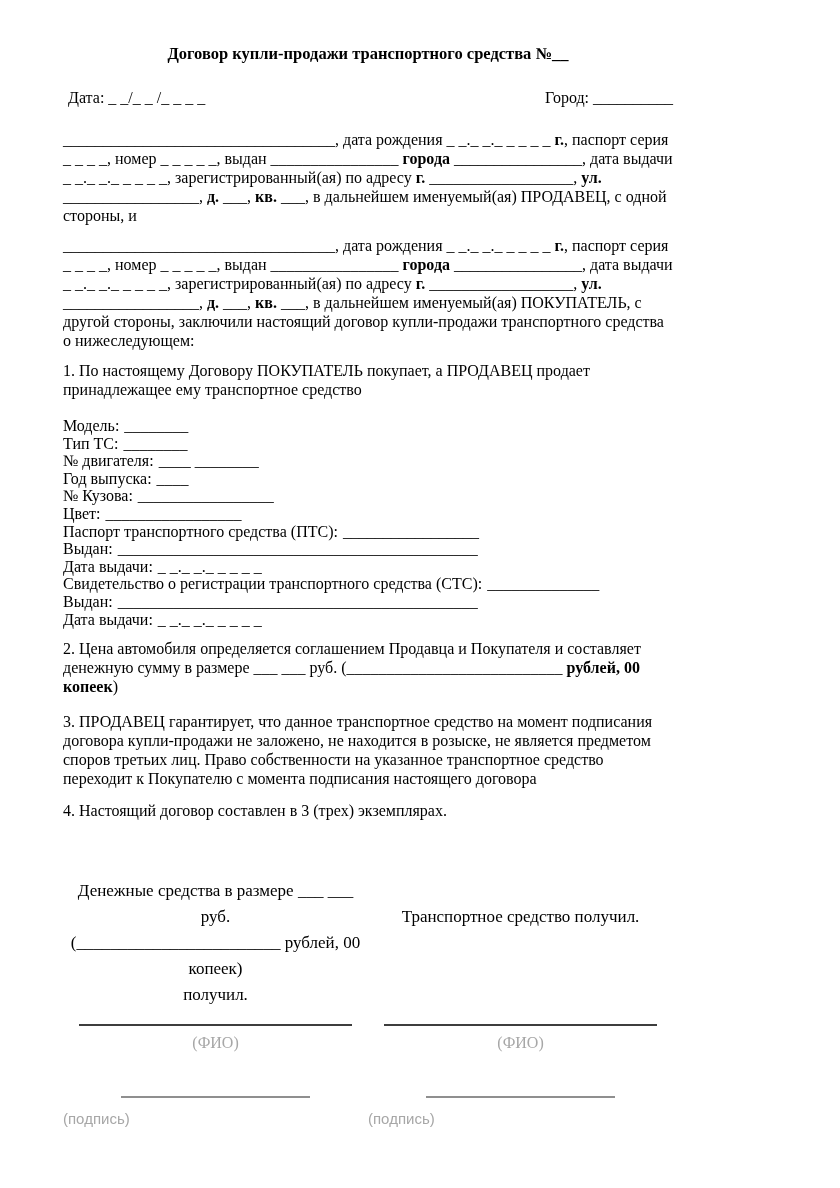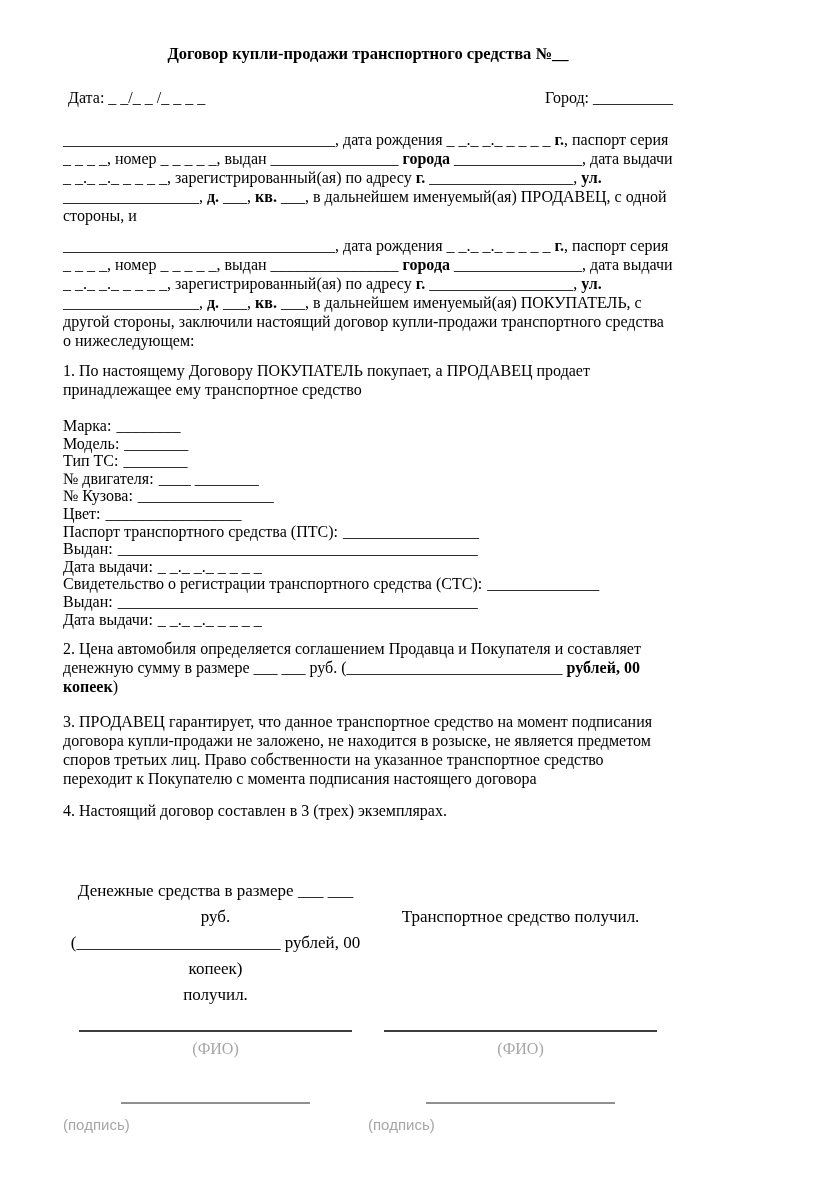--- a/index.html
+++ b/index.html
@@ -37,21 +37,21 @@
   .field-row { line-height: 17.6px; white-space: nowrap; }
   .field-row .field-blank { margin-left: 5px; }
   .clause-price { margin-bottom: 16px; }
   .clause-3 { margin-bottom: 13px; }
   .clause-4 { margin-bottom: 58px; }
 
   .signing-row {
     display: flex;
     font-size: 17px;
     line-height: 26px;
-    margin-bottom: 22px;
+    margin-bottom: 16px;
   }
   .signing-col { flex: 1; text-align: center; }
   .signing-col.right-col { padding-top: 26px; }
 
   .sig-row { display: flex; }
   .sig-col { flex: 1; }
   .fio-line {
     width: 273px; height: 0;
     border-top: 2px solid #3d3d3d;
     margin: 0 auto;
@@ -93,24 +93,24 @@
     </div>
   </div>
 
   <p class="para"><span>__________________________________</span><span>, дата рождения _ _._ _._ _ _ _ _ </span><b>г.</b><span>, паспорт серия _ _ _ _, номер _ _ _ _ _, выдан </span><span>________________ </span><b>города</b><span> ________________</span><span>, дата выдачи _ _._ _._ _ _ _ _, зарегистрированный(ая) по адресу </span><b>г.</b><span> __________________, </span><b>ул.</b><span> _________________, </span><b>д.</b><span> ___, </span><b>кв.</b><span> ___, в дальнейшем именуемый(ая) ПРОДАВЕЦ, с одной стороны, и</span></p>
 
   <p class="para"><span>__________________________________</span><span>, дата рождения _ _._ _._ _ _ _ _ </span><b>г.</b><span>, паспорт серия _ _ _ _, номер _ _ _ _ _, выдан </span><span>________________ </span><b>города</b><span> ________________</span><span>, дата выдачи _ _._ _._ _ _ _ _, зарегистрированный(ая) по адресу </span><b>г.</b><span> __________________, </span><b>ул.</b><span> _________________, </span><b>д.</b><span> ___, </span><b>кв.</b><span> ___, в дальнейшем именуемый(ая) ПОКУПАТЕЛЬ, с другой стороны, заключили настоящий договор купли-продажи транспортного средства о нижеследующем:</span></p>
 
   <p class="para clause-1">1. По настоящему Договору ПОКУПАТЕЛЬ покупает, а ПРОДАВЕЦ продает принадлежащее ему транспортное средство</p>
 
   <div class="fields-list">
-    <div class="field-row"><span>Марка:</span><span class="field-blank">________</span></div>
     <div class="field-row"><span>Модель:</span><span class="field-blank">________</span></div>
     <div class="field-row"><span>Тип ТС:</span><span class="field-blank">________</span></div>
     <div class="field-row"><span>№ двигателя:</span><span class="field-blank">____ ________</span></div>
+    <div class="field-row"><span>Год выпуска:</span><span class="field-blank">____</span></div>
     <div class="field-row"><span>№ Кузова:</span><span class="field-blank">_________________</span></div>
     <div class="field-row"><span>Цвет:</span><span class="field-blank">_________________</span></div>
     <div class="field-row"><span>Паспорт транспортного средства (ПТС):</span><span class="field-blank">_________________</span></div>
     <div class="field-row"><span>Выдан:</span><span class="field-blank">_____________________________________________</span></div>
     <div class="field-row"><span>Дата выдачи:</span><span class="field-blank">_ _._ _._ _ _ _ _</span></div>
     <div class="field-row"><span>Свидетельство о регистрации транспортного средства (СТС):</span><span class="field-blank">______________</span></div>
     <div class="field-row"><span>Выдан:</span><span class="field-blank">_____________________________________________</span></div>
     <div class="field-row"><span>Дата выдачи:</span><span class="field-blank">_ _._ _._ _ _ _ _</span></div>
   </div>
 

